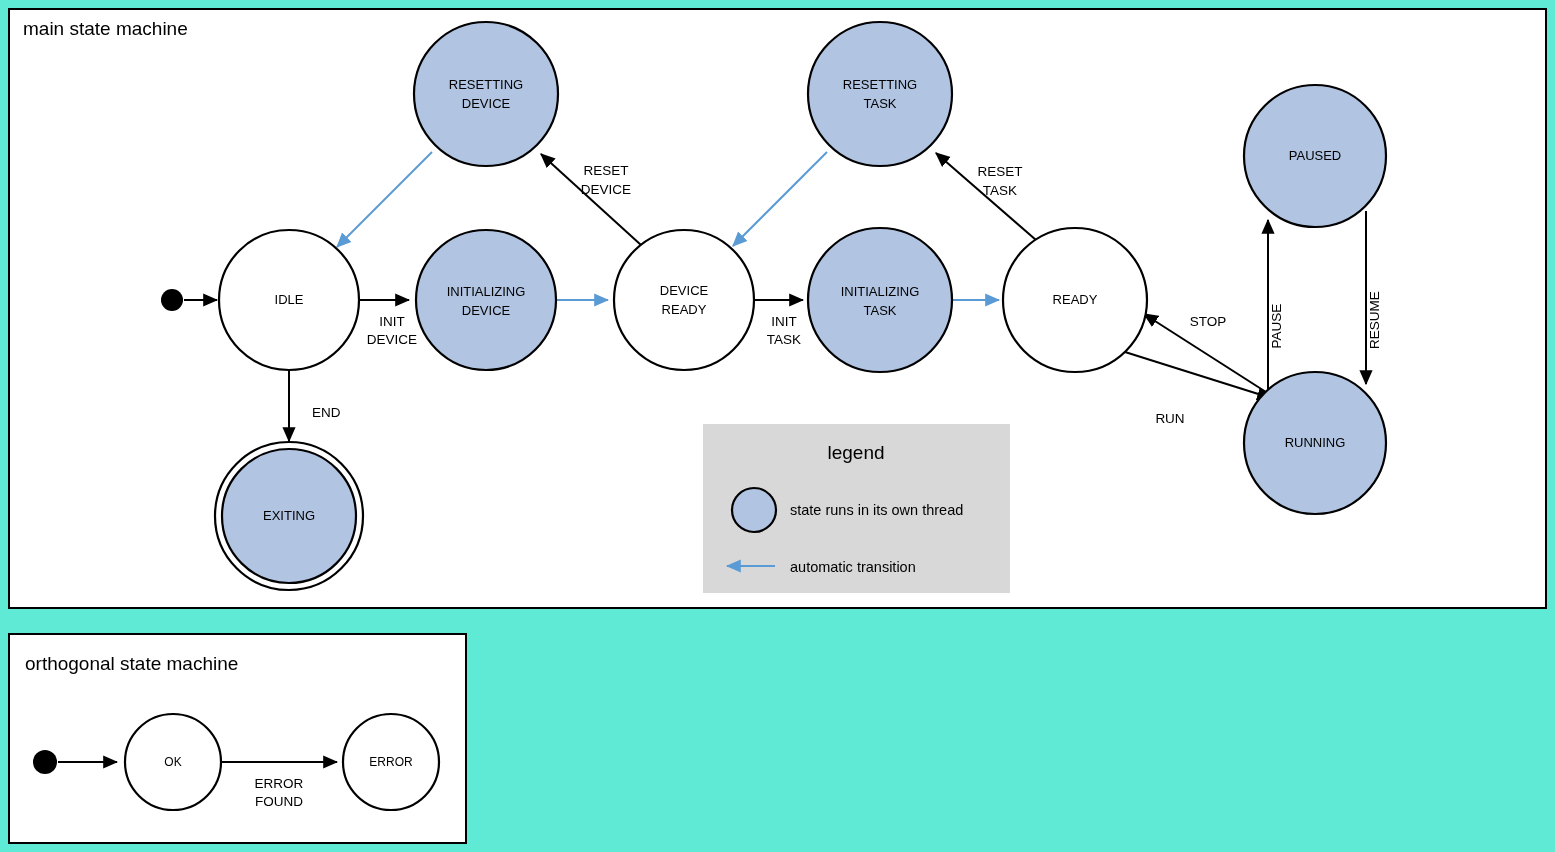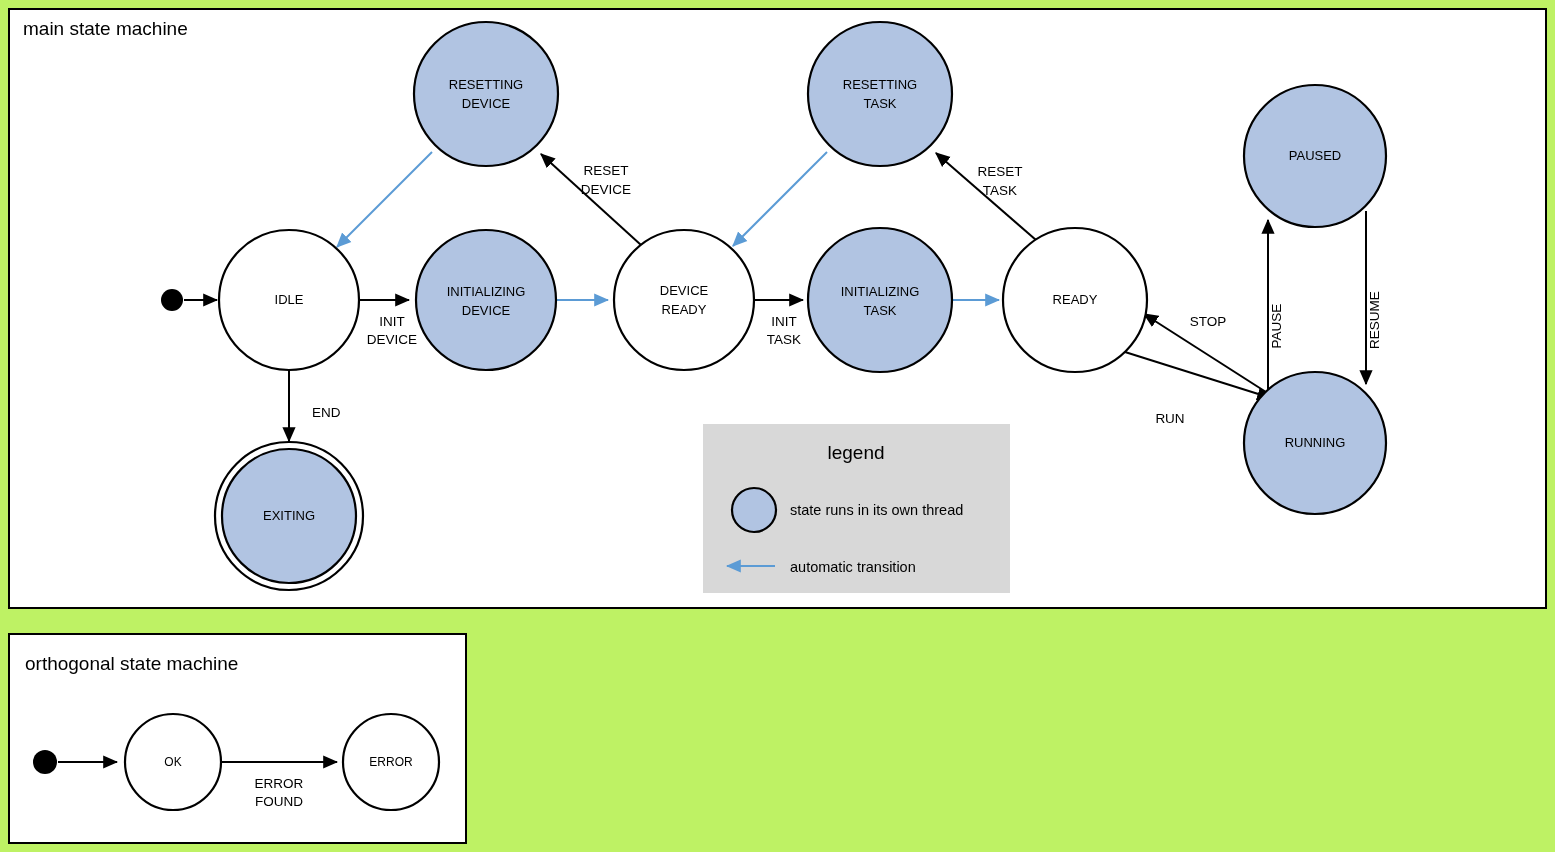--- a/index.html
+++ b/index.html
@@ -10,21 +10,21 @@
   }
   body {
     font-family: "Liberation Sans", sans-serif;
     color: #000000;
   }
   #stage {
     position: relative;
     width: 1555px;
     height: 852px;
     overflow: hidden;
-    background: #bef264;
+    background: #5eead4;
   }
   svg#diagram {
     position: absolute;
     left: 0;
     top: 0;
     width: 1555px;
     height: 852px;
     display: block;
   }
   .frame-rect {

